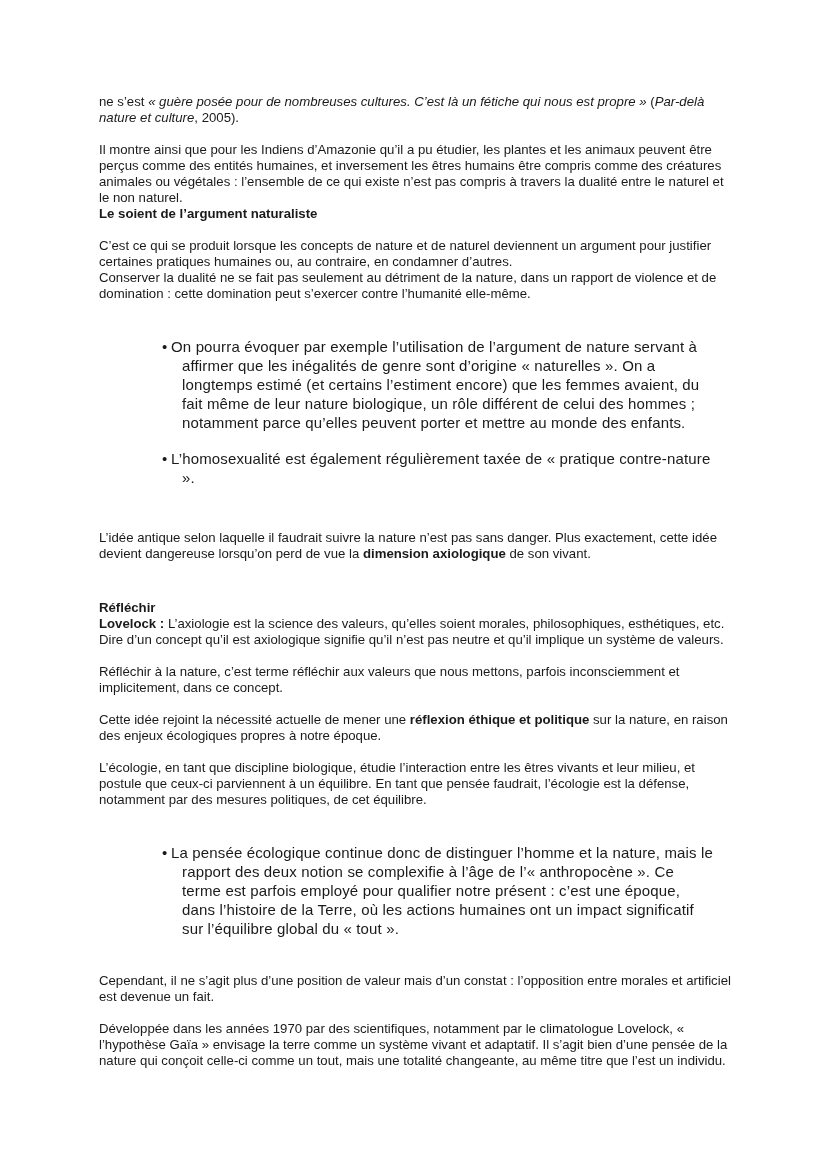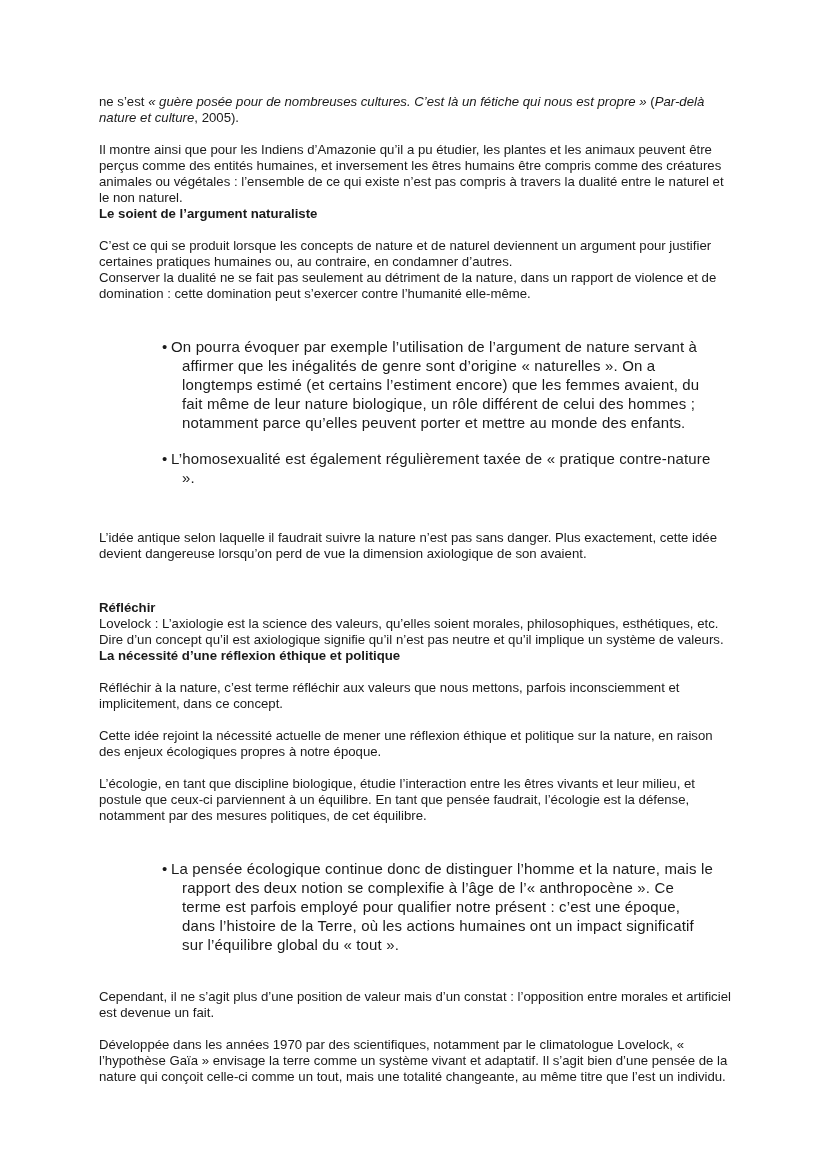--- a/index.html
+++ b/index.html
@@ -36,21 +36,21 @@
       padding-left: 67px;
       text-indent: -20px;
       margin: 0;
     }
     .ul li .bullet {
       display: inline-block;
       width: 9px;
       text-indent: 0;
     }
     .ul li + li { margin-top: 17px; }
-    b { font-weight: normal; }
+    b { font-weight: bold; }
     i { font-style: italic; }
   </style>
 </head>
 <body>
 
 <div class="page">
 
   <p class="p"><span>ne s’est </span><i>« guère posée pour de nombreuses cultures. C’est là un fétiche qui nous est propre »</i><span> (</span><i>Par-delà nature et culture</i><span>, 2005).</span></p>
   <div class="gap"></div>
 
@@ -61,26 +61,25 @@
   <p class="p">C’est ce qui se produit lorsque les concepts de nature et de naturel deviennent un argument pour justifier certaines pratiques humaines ou, au contraire, en condamner d’autres.</p>
   <p class="p">Conserver la dualité ne se fait pas seulement au détriment de la nature, dans un rapport de violence et de domination : cette domination peut s’exercer contre l’humanité elle-même.</p>
   <div class="gap" style="height:19px"></div>
 
   <ul class="ul">
     <li><span class="bullet">•</span><span>On pourra évoquer par exemple l’utilisation de l’argument de nature servant à affirmer que les inégalités de genre sont d’origine « naturelles ». On a longtemps estimé (et certains l’estiment encore) que les femmes avaient, du fait même de leur nature biologique, un rôle différent de celui des hommes ; notamment parce qu’elles peuvent porter et mettre au monde des enfants.</span></li>
     <li><span class="bullet">•</span><span>L’homosexualité est également régulièrement taxée de « pratique contre-nature ».</span></li>
   </ul>
   <div class="gap" style="height:27px"></div>
 
-  <p class="p"><span>L’idée antique selon laquelle il faudrait suivre la nature n’est pas sans danger. Plus exactement, cette idée devient dangereuse lorsqu’on perd de vue la </span><b>dimension axiologique</b><span> de son avaient.</span></p>
+  <p class="p"><span>L’idée antique selon laquelle il faudrait suivre la nature n’est pas sans danger. Plus exactement, cette idée devient dangereuse lorsqu’on perd de vue la </span><b>dimension axiologique</b><span> de son vivant.</span></p>
   <div class="gap2" style="height:38px"></div>
 
   <p class="h">Réfléchir</p>
   <p class="p"><b>Lovelock :</b><span> L’axiologie est la science des valeurs, qu’elles soient morales, philosophiques, esthétiques, etc. Dire d’un concept qu’il est axiologique signifie qu’il n’est pas neutre et qu’il implique un système de valeurs.</span></p>
-  <p class="h">La nécessité d’une réflexion éthique et politique</p>
   <div class="gap"></div>
 
   <p class="p">Réfléchir à la nature, c’est terme réfléchir aux valeurs que nous mettons, parfois inconsciemment et implicitement, dans ce concept.</p>
   <div class="gap"></div>
 
   <p class="p"><span>Cette idée rejoint la nécessité actuelle de mener une </span><b>réflexion éthique et politique</b><span> sur la nature, en raison des enjeux écologiques propres à notre époque.</span></p>
   <div class="gap"></div>
 
   <p class="p">L’écologie, en tant que discipline biologique, étudie l’interaction entre les êtres vivants et leur milieu, et postule que ceux-ci parviennent à un équilibre. En tant que pensée faudrait, l’écologie est la défense, notamment par des mesures politiques, de cet équilibre.</p>
   <div class="gap" style="height:19px"></div>

